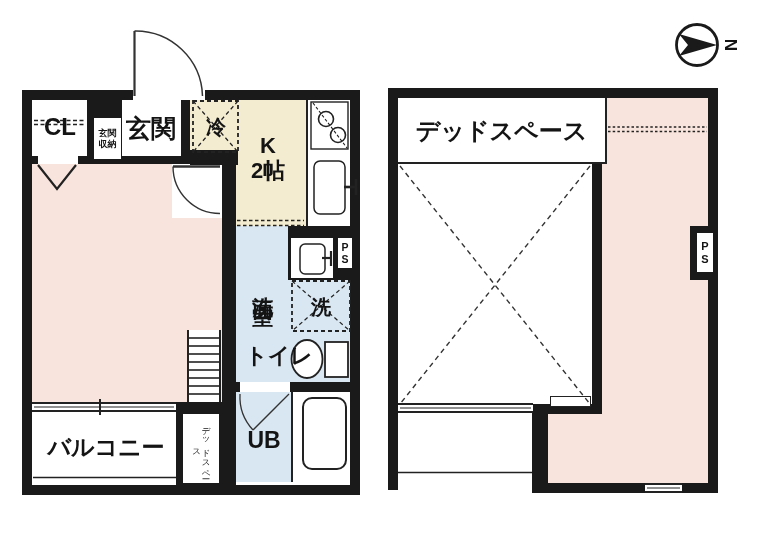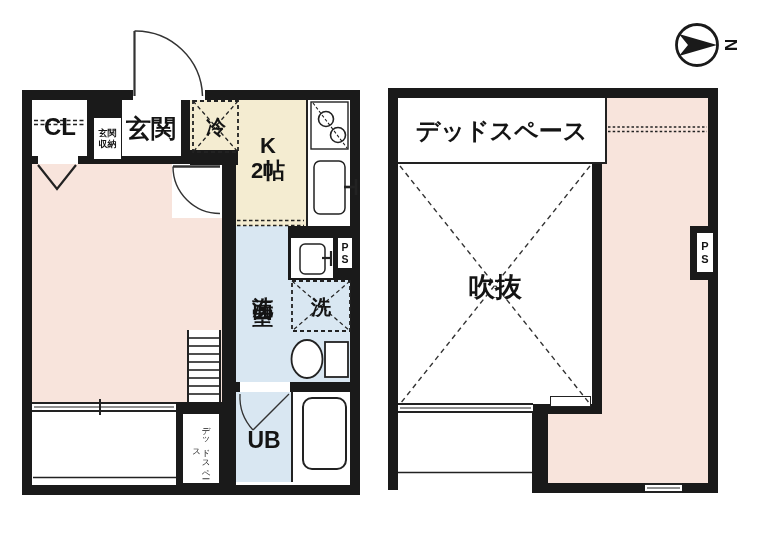--- a/index.html
+++ b/index.html
@@ -201,24 +201,25 @@
 
   <div class="lbl" style="left:34px;top:112px;width:52px;height:30px;font-size:24px;">CL</div>
   <div class="lbl" style="left:120px;top:112px;width:62px;height:32px;font-size:25px;">玄関</div>
   <div class="lbl" style="left:93px;top:119px;width:29px;height:39px;font-size:9px;">玄関
 収納</div>
   <div class="lbl" style="left:199px;top:114px;width:34px;height:26px;font-size:20px;">冷</div>
   <div class="lbl" style="left:238px;top:128px;width:60px;height:62px;font-size:22px;">K
 2帖</div>
   <div class="lbl vert" style="left:250px;top:238px;width:26px;height:96px;font-size:21px;letter-spacing:4px;">洗面室</div>
   <div class="lbl" style="left:305px;top:294px;width:32px;height:26px;font-size:20px;">洗</div>
+  <div class="lbl" style="left:238px;top:342px;width:82px;height:28px;font-size:22px;">トイレ</div>
   <div class="lbl" style="left:236px;top:426px;width:56px;height:30px;font-size:23px;">UB</div>
+  <div class="lbl" style="left:38px;top:433px;width:136px;height:30px;font-size:23px;">バルコニー</div>
   <div class="lbl vert" style="left:192px;top:417px;width:18px;height:63px;font-size:8.5px;letter-spacing:1px;font-weight:500;">デッドスペース</div>
   <div class="lbl" style="left:338px;top:239px;width:14px;height:29px;font-size:10.5px;">P
 S</div>
 
   <div class="lbl" style="left:398px;top:116px;width:207px;height:30px;font-size:24px;">デッドスペース</div>
-  <div class="lbl" style="left:435px;top:270px;width:120px;height:34px;font-size:27px;">吹抜</div>
   <div class="lbl" style="left:697px;top:236px;width:16px;height:33px;font-size:11px;">P
 S</div>
 
   <div class="lbl" style="left:719px;top:35px;width:22px;height:20px;font-size:17px;font-weight:700;transform:rotate(90deg);">N</div>
 </div>
 
 </body></html>

